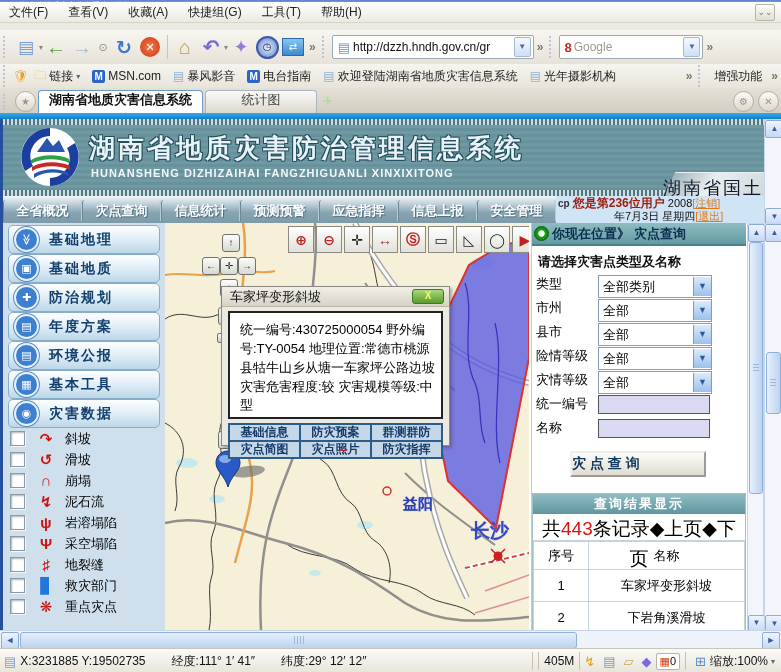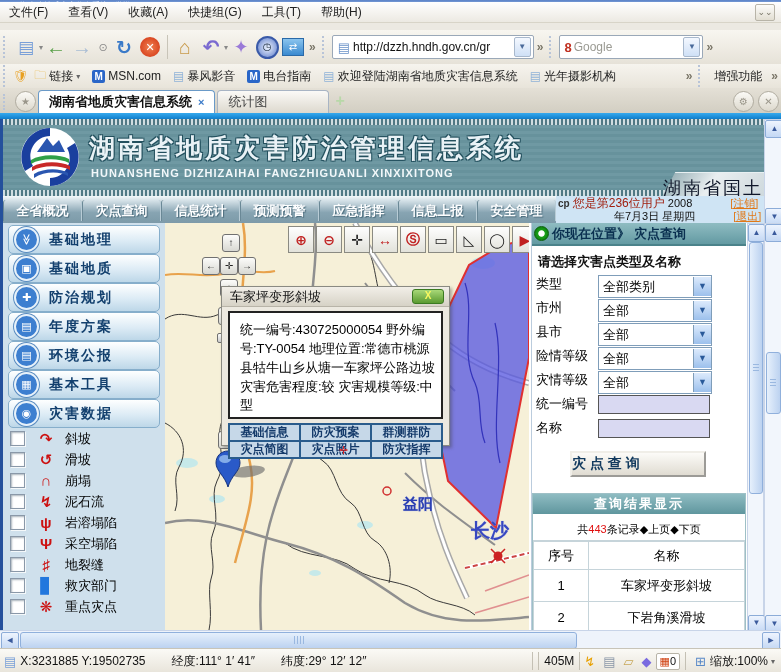--- a/index.html
+++ b/index.html
@@ -17,41 +17,41 @@
   .addr{height:22px;background:#fff;border:1px solid #9aa8b8;border-radius:2px;display:flex;align-items:center;padding:0 2px;font-size:12px;color:#111;}
   .addr .pageico{color:#6a92c8;font-size:13px;margin:0 3px;}
   .drop{width:15px;height:18px;background:linear-gradient(#f4f8ff,#cfe0f6);border:1px solid #a8b8cc;border-radius:2px;color:#4a6a9a;font-size:8px;text-align:center;line-height:17px;margin-left:auto;}
   .ovf{color:#7a7668;font-size:12px;font-weight:bold;padding:0 3px;}
   .linksbar{left:0;top:64px;width:781px;height:24px;background:linear-gradient(#f6f4ee,#e8e4da);border-bottom:1px solid #d0ccc0;display:flex;align-items:center;font-size:12px;color:#222;}
   .lk{display:flex;align-items:center;gap:3px;padding:0 6px;white-space:nowrap;}
   .fico{font-size:12px;}
   .msnico{width:13px;height:13px;background:#2a66c8;color:#fff;font-size:10px;font-weight:bold;text-align:center;line-height:13px;border-radius:2px;}
   .docico{color:#8fb2d8;font-size:12px;}
   .tabbar{left:0;top:88px;width:781px;height:25px;background:linear-gradient(#e4e0d6,#d2cec2);display:flex;align-items:flex-end;}
-  .tab{height:22px;display:flex;align-items:center;padding:0 10px;font-size:13px;border:1px solid #a8b4c4;border-bottom:none;border-radius:4px 4px 0 0;margin-right:2px;}
+  .tab{height:22px;display:flex;align-items:center;padding:0 10px;font-size:13px;border:1px solid #a8b4c4;border-bottom:none;border-radius:4px 4px 0 0;margin-right:2px;flex-direction:column;}
   .tab.active{background:#fff;font-weight:bold;color:#111;border-color:#6a9ac8;}
   .tab.idle{background:linear-gradient(#fbfaf7,#ddd9ce);color:#444;width:90px;justify-content:flex-start;}
   .tabx{color:#3a7ac8;font-weight:bold;margin-left:6px;font-size:11px;}
   .roundb{width:19px;height:19px;border-radius:50%;border:1px solid #b0aca0;background:linear-gradient(#fbfaf6,#dcd8cc);color:#9a968a;font-size:10px;display:flex;align-items:center;justify-content:center;margin:0 2px 1px 2px;}
   .bluestrip{left:0;top:113px;width:781px;height:6px;background:linear-gradient(#36aaee,#0f7ecc);}
   
   .banner{left:0;top:119px;width:764px;height:77px;background:#6f99a3;border-left:3px solid #24509c;overflow:hidden;}
   .banner .dots{position:absolute;left:0;width:100%;height:6px;background:repeating-linear-gradient(90deg,#e8eef0 0 2px,#48707c 2px 4px);opacity:.8;}
   .banner .stripes{position:absolute;left:0;top:6px;width:100%;height:65px;background:repeating-linear-gradient(#6f99a3 0 3px,#67929c 3px 6px);}
   .btitle{position:absolute;left:86px;top:12px;font-size:26px;font-weight:bold;letter-spacing:3px;color:#e9f2f6;text-shadow:1px 1px 0 #23505e,-1px -1px 0 #23505e,1px -1px 0 #23505e,-1px 1px 0 #23505e;}
   .bsub{position:absolute;left:88px;top:48px;font-size:11px;font-weight:bold;letter-spacing:1px;color:#f2f8fa;}
   .cornertab{position:absolute;right:0;top:53px;width:105px;height:24px;background:linear-gradient(100deg,#9db4ba,#e9eef0 40%,#cdd8dc);border-top:1px solid #e8f0f2;transform:skewX(-28deg);transform-origin:bottom right;}
   .cornertxt{position:absolute;right:4px;top:57px;font-size:18px;color:#0f172a;letter-spacing:2px;}
   
   .navbar{left:0;top:196px;width:764px;height:27px;background:linear-gradient(#f4f8fa,#8aa6b4 55%,#7d9aa9);border-left:3px solid #24509c;display:flex;align-items:center;}
   .nitem{flex:0 0 auto;width:77px;text-align:center;font-size:13px;font-weight:bold;color:#fdfeff;text-shadow:1px 1px 1px #4a6a7a;border-right:1px solid #b8ccd6;border-left:1px solid #6a8896;height:21px;line-height:21px;margin-top:1px;background:linear-gradient(#d8e4ea,#87a4b2 60%,#7e9caa);border-radius:3px 3px 0 0;}
   .userinfo{margin-left:auto;background:#cfe4f4;height:100%;flex:1;font-size:11px;line-height:13px;padding:1px 4px 0 2px;white-space:nowrap;}
-  .uvisit{color:#a02010;font-weight:normal;font-size:12px;}
+  .uvisit{color:#a02010;font-weight:bold;font-size:12px;}
   .uyear{color:#111;}
-  .ulink{color:#e07818;text-decoration:underline;padding-left:38px;}
+  .ulink{color:#e07818;text-decoration:underline;}
   .uprefix{color:#333;font-size:10px;font-weight:bold;}
   
   .bodyrow{left:0;top:223px;width:781px;height:407px;background:#fff;}
   .sidebar{left:0;top:0;width:163px;height:407px;background:#cfe0ec;border-left:3px solid #24509c;border-right:2px solid #9ab8cc;}
   .sbtn{position:absolute;left:5px;width:150px;height:27px;border:1px solid #86aecb;border-radius:5px;background:linear-gradient(#feffff,#dcebf5 55%,#bdd7e8);display:flex;align-items:center;}
   .sico{width:21px;height:21px;border-radius:50%;background:#3d7fd0;border:2px solid #e8f2fa;box-shadow:0 0 0 1px #5a8cc0;color:#fff;font-size:11px;display:flex;align-items:center;justify-content:center;margin-left:5px;}
   .rot90{transform:rotate(90deg);}
   .slbl{margin-left:10px;font-size:14px;font-weight:bold;color:#13406e;letter-spacing:2px;}
   .layer{position:absolute;left:0;width:160px;height:21px;display:flex;align-items:center;font-size:13px;color:#000;}
   .cb{width:13px;height:13px;background:#fff;border:1px solid #8a98a8;box-shadow:inset 1px 1px 2px #aab4bc,1px 1px 0 #f4f8fa;margin-left:7px;}
@@ -82,21 +82,21 @@
   .gdot{width:13px;height:13px;border-radius:50%;background:radial-gradient(#fff 30%,#18a018 40%,#0c700c);margin:0 3px 0 2px;border:1px solid #0a600a;}
   .ftitle{font-size:13px;color:#111;margin:7px 0 4px 6px;font-weight:bold;}
   .frow{display:flex;align-items:flex-start;height:24px;padding-left:4px;font-size:13px;color:#000;}
   .frow .lab{width:62px;}
   .sel{width:108px;height:21px;border:1px solid #7f9db9;background:#fff;display:flex;align-items:center;font-size:13px;padding-left:4px;}
   .sel .sdrop{margin-left:auto;width:17px;height:19px;background:linear-gradient(#dceafc,#9cc0ec);border-left:1px solid #7f9db9;color:#2a5a9a;font-size:9px;text-align:center;line-height:18px;}
   .tin{width:106px;height:17px;background:#d9d9f2;border:1px solid #555;font-size:12px;padding:0 2px;}
   .qbtn{margin:8px 0 0 38px;width:132px;height:22px;background:linear-gradient(#fcfbf8,#e0dcd2);border:2px outset #f0eee8;font-size:14px;font-weight:bold;color:#123a5e;line-height:20px;}
   .resbox{margin-top:16px;border:1px solid #9ec0c6;}
   .reshead{height:20px;background:linear-gradient(#8fbcc2,#5f969e);color:#fff;font-size:13px;font-weight:bold;text-align:center;line-height:20px;letter-spacing:2px;}
-  .rescount{height:26px;font-size:11px;text-align:center;line-height:30px;color:#000;border-bottom:1px solid #c6d4da;}
+  .rescount{height:26px;font-size:19px;text-align:center;line-height:30px;color:#000;border-bottom:1px solid #c6d4da;}
   .red{color:#e01010;}
   .rtable{width:100%;border-collapse:collapse;font-size:13px;color:#000;}
   .rtable td{border:1px solid #c6d4da;text-align:center;}
   .rtable .hrow td{height:25px;}
   .rtable .drow td{height:29px;}
   .rtable td.c1{width:52px;}
   
   .vsb{background:#f2f6fc;border:1px solid #c8d4e8;}
   .sbtnxp{position:absolute;left:0;width:100%;height:16px;background:linear-gradient(#eef4fe,#c4d8f4);border:1px solid #8cacd8;border-radius:2px;color:#3a5a9c;font-size:8px;text-align:center;line-height:15px;}
   .thumb{position:absolute;left:1px;width:12px;background:linear-gradient(90deg,#e6f0fc,#bcd2f0);border:1px solid #90b0dc;border-radius:3px;}

